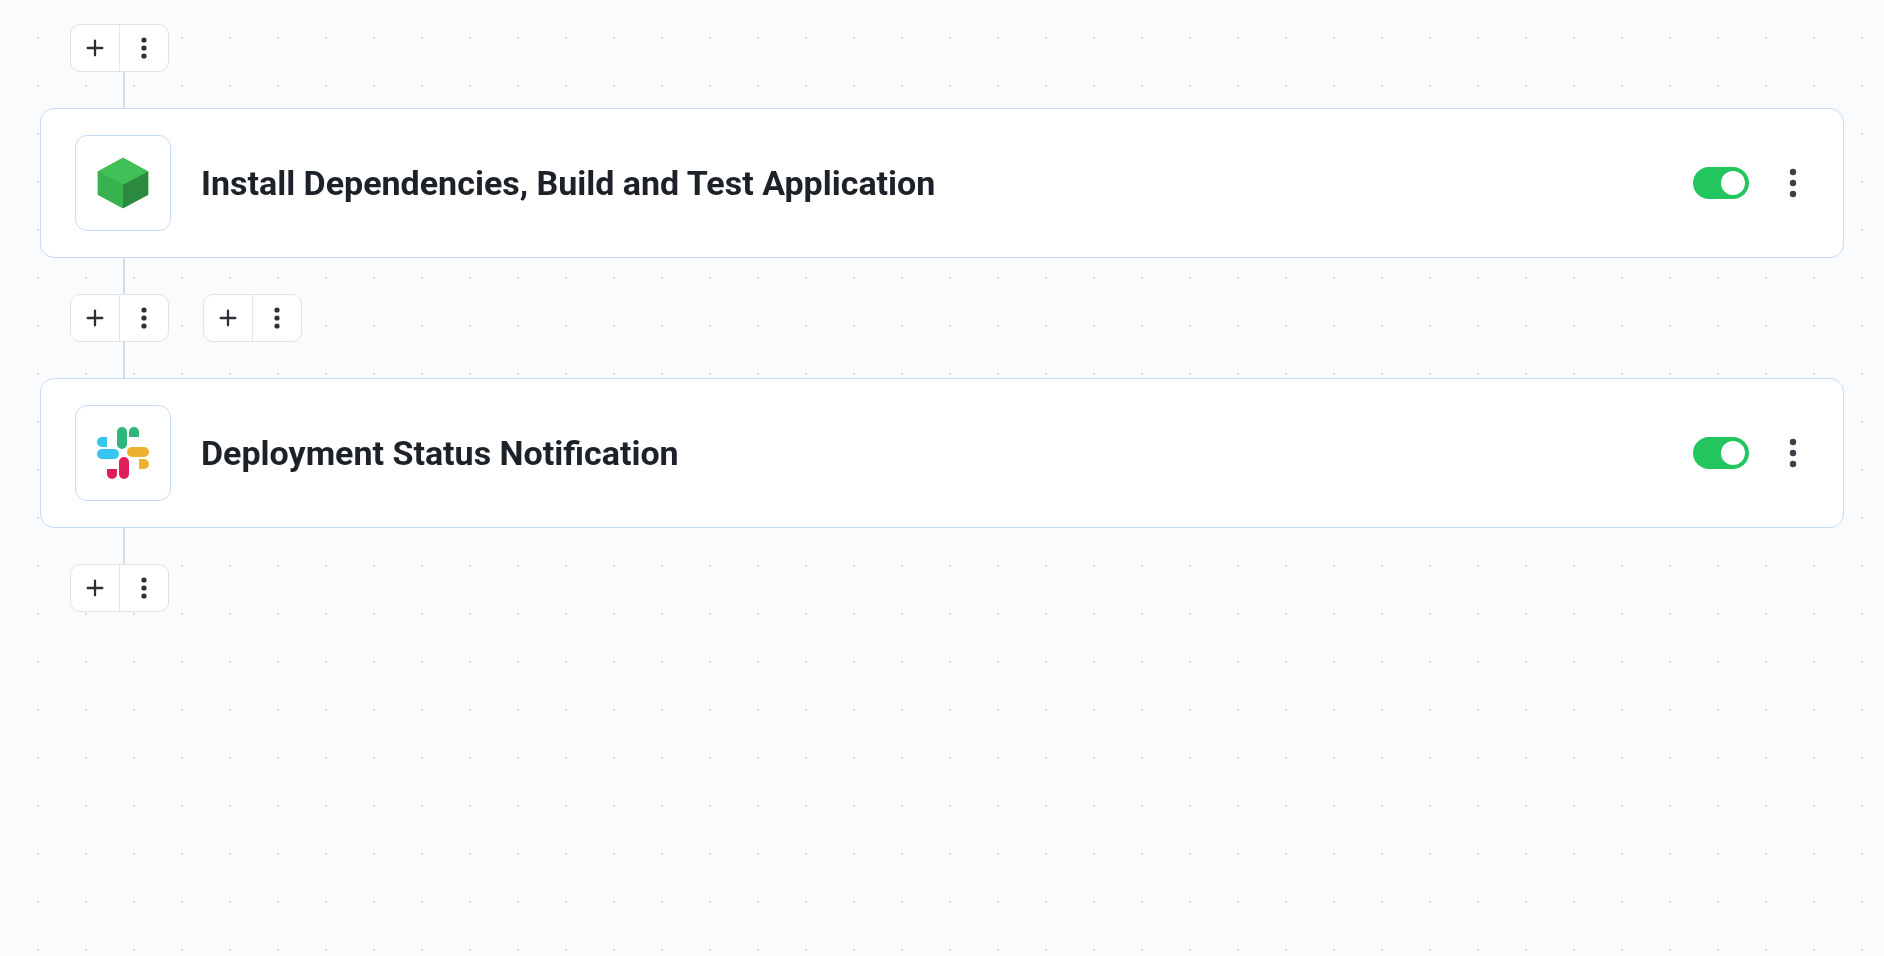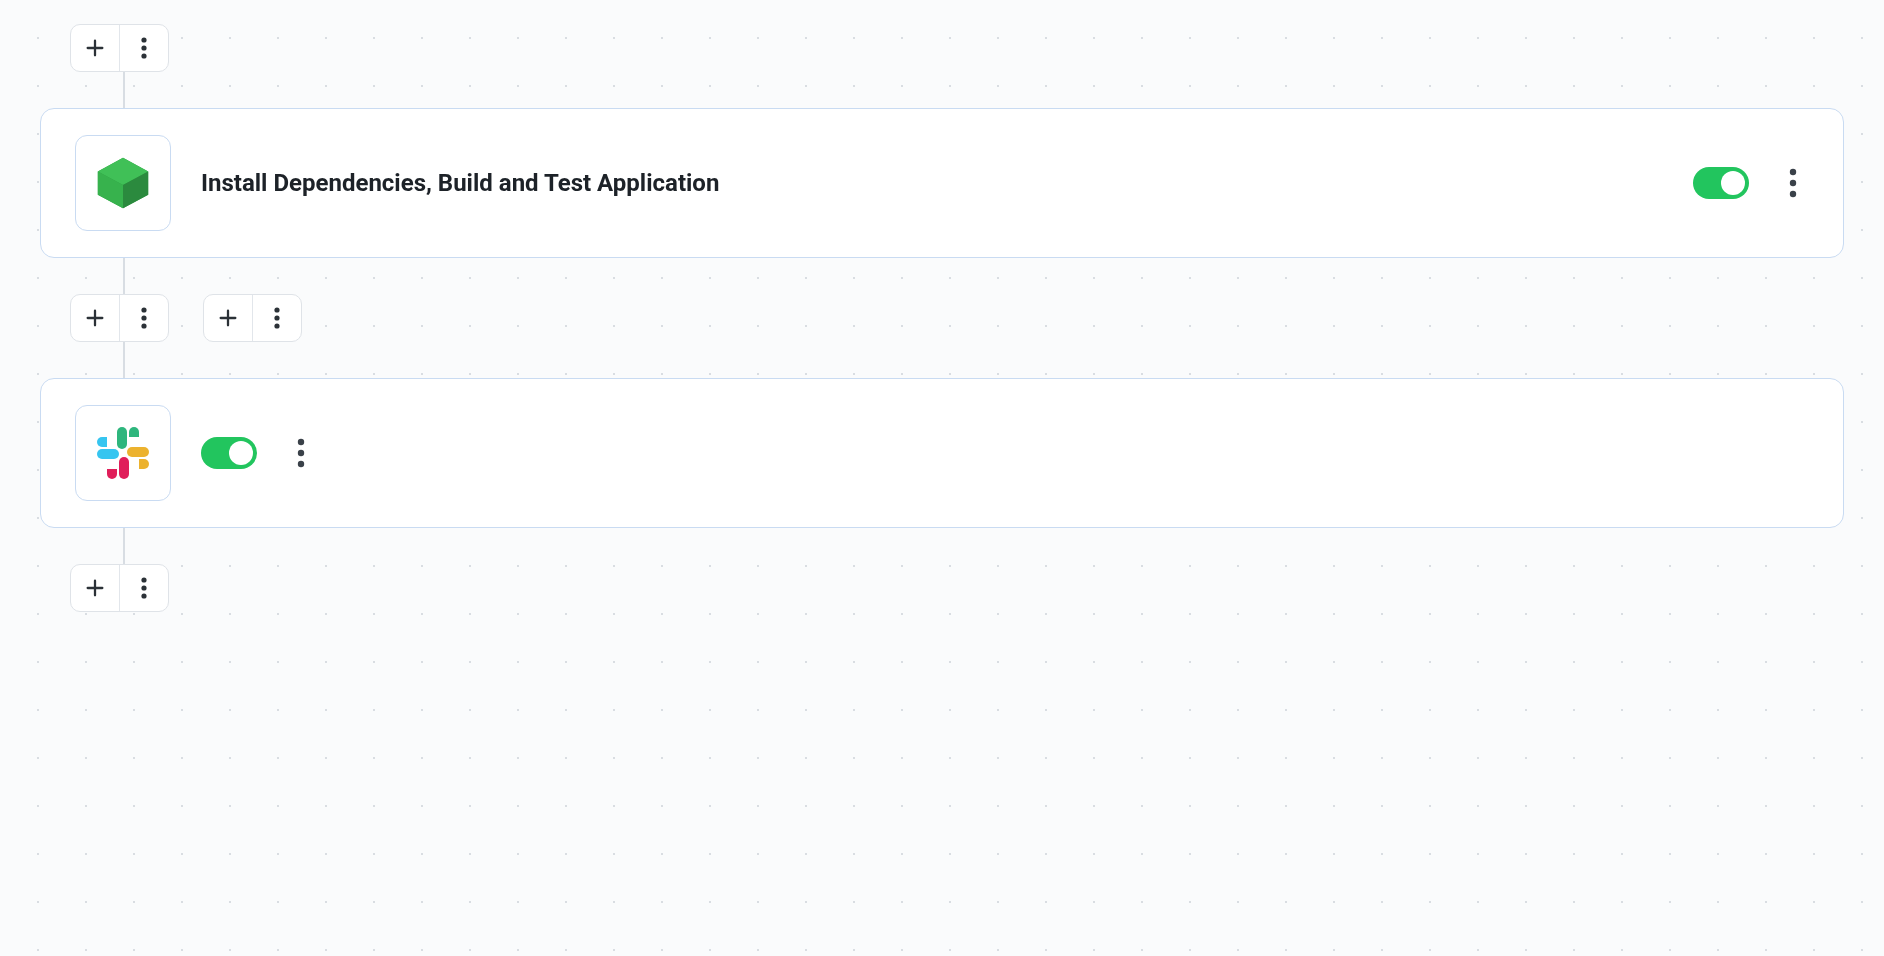--- a/index.html
+++ b/index.html
@@ -74,21 +74,21 @@
     border: 1.5px solid #c9dbf2;
     border-radius: 12px;
     display: flex;
     align-items: center;
     justify-content: center;
     flex-shrink: 0;
     background: #fff;
   }
   .step-title {
     flex: 1;
-    font-size: 24px;
+    font-size: 34px;
     font-weight: 700;
     color: #1d2228;
   }
   .step-actions {
     display: flex;
     align-items: center;
     gap: 28px;
   }
   .toggle {
     width: 56px;
@@ -217,20 +217,21 @@
         <circle cx="53" cy="43" r="5" fill="#ecb22e"></circle>
           <rect x="48" y="38" width="5" height="10" fill="#ecb22e"></rect>
         <rect x="28" y="36" width="10" height="22" rx="5" fill="#e01e5a"></rect>
         <circle cx="21" cy="53" r="5" fill="#e01e5a"></circle>
           <rect x="16" y="48" width="10" height="5" fill="#e01e5a"></rect>
         <rect x="6" y="28" width="22" height="10" rx="5" fill="#36c5f0"></rect>
         <circle cx="11" cy="21" r="5" fill="#36c5f0"></circle>
           <rect x="11" y="16" width="5" height="10" fill="#36c5f0"></rect>
       </svg>
     </div>
+    <div class="step-title">Deployment Status Notification</div>
     <div class="step-actions">
       <div class="toggle"></div>
       <div class="kebab">
         <svg width="8" height="30" viewBox="0 0 8 30">
             <circle cx="4" cy="4" r="3.2" fill="currentColor"></circle>
             <circle cx="4" cy="15" r="3.2" fill="currentColor"></circle>
             <circle cx="4" cy="26" r="3.2" fill="currentColor"></circle>
           </svg>
       </div>
     </div>

